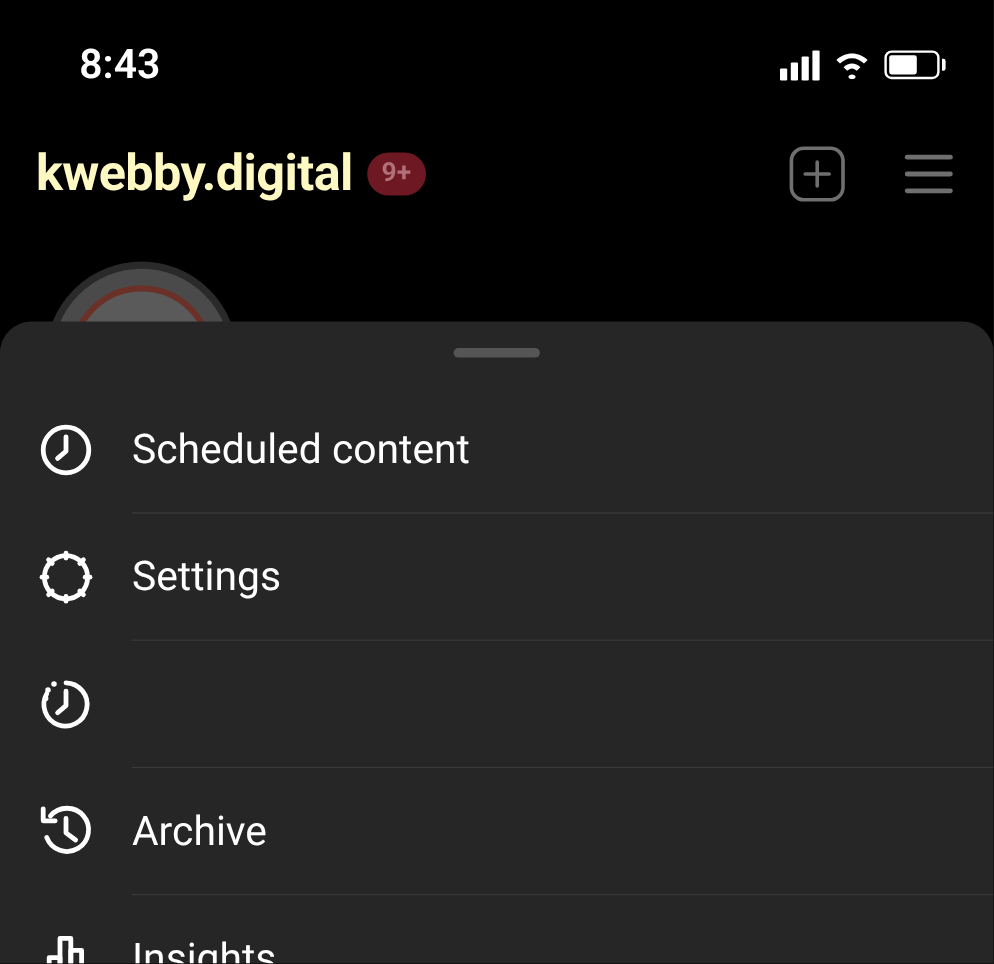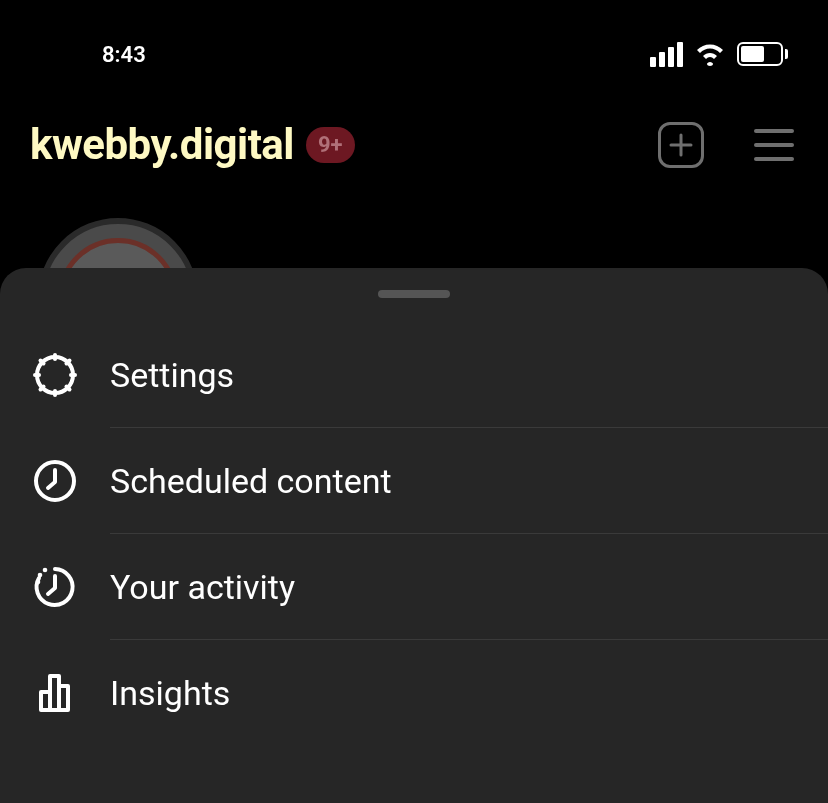--- a/index.html
+++ b/index.html
@@ -17,24 +17,23 @@
       color: #fff;
     }
     .status-bar {
       display: flex;
       justify-content: space-between;
       align-items: center;
       padding: 28px 40px 0 66px;
       height: 80px;
     }
     .status-time {
-      font-size: 22px;
+      font-size: 34px;
       font-weight: 600;
       color: #fff;
-      margin-left: 36px;
     }
     .status-right {
       display: flex;
       align-items: center;
       gap: 12px;
     }
     .signal-bars {
       display: flex;
       align-items: flex-end;
       gap: 3px;
@@ -258,20 +257,30 @@
   </div>
 </div>
 
 <div class="avatar-hint">
   <div class="avatar-inner"></div>
 </div>
 
 <div class="sheet">
   <div class="sheet-handle"></div>
   <ul class="menu">
+
+    <li class="menu-item">
+      <span class="menu-icon">
+        <svg width="46" height="46" viewBox="0 0 46 46" fill="none">
+          <circle cx="23" cy="23" r="19" stroke="#fff" stroke-width="4"></circle>
+          <path d="M23 12 L23 24 L16 30" stroke="#fff" stroke-width="4" stroke-linecap="round" stroke-linejoin="round"></path>
+        </svg>
+      </span>
+      <span class="menu-label">Scheduled content</span>
+    </li>
 
     <li class="menu-item">
       <span class="menu-icon">
         <svg width="46" height="46" viewBox="0 0 46 46" fill="none">
           <circle cx="23" cy="23" r="18" stroke="#fff" stroke-width="4"></circle>
           <g stroke="#fff" stroke-width="4" stroke-linecap="round">
             <path d="M23 3 L23 7"></path>
             <path d="M23 39 L23 43"></path>
             <path d="M3 23 L7 23"></path>
             <path d="M39 23 L43 23"></path>
@@ -281,40 +290,39 @@
             <path d="M11.5 34.5 L8.5 37.5"></path>
           </g>
         </svg>
       </span>
       <span class="menu-label">Settings</span>
     </li>
 
     <li class="menu-item">
       <span class="menu-icon">
         <svg width="46" height="46" viewBox="0 0 46 46" fill="none">
-          <circle cx="23" cy="23" r="19" stroke="#fff" stroke-width="4"></circle>
-          <path d="M23 12 L23 24 L16 30" stroke="#fff" stroke-width="4" stroke-linecap="round" stroke-linejoin="round"></path>
-        </svg>
-      </span>
-      <span class="menu-label">Scheduled content</span>
-    </li>
-
-    <li class="menu-item">
-      <span class="menu-icon">
-        <svg width="46" height="46" viewBox="0 0 46 46" fill="none">
           <path d="M23 5 A18 18 0 1 1 7 14" stroke="#fff" stroke-width="4" stroke-linecap="round"></path>
           <circle cx="6" cy="18" r="2.3" fill="#fff"></circle>
           <circle cx="8" cy="11" r="2.3" fill="#fff"></circle>
           <circle cx="13" cy="6" r="2.3" fill="#fff"></circle>
           <path d="M23 12 L23 24 L16 30" stroke="#fff" stroke-width="4" stroke-linecap="round" stroke-linejoin="round"></path>
         </svg>
       </span>
-      <span class="menu-label">Your activity</span>
-    </li>
-
+    </li>
+
+    <li class="menu-item">
+      <span class="menu-icon">
+        <svg width="46" height="46" viewBox="0 0 46 46" fill="none">
+          <path d="M10 10 A 18 18 0 1 1 7 28" stroke="#fff" stroke-width="4" stroke-linecap="round"></path>
+          <path d="M4 4 L4 14 L14 14" stroke="#fff" stroke-width="4" stroke-linecap="round" stroke-linejoin="round" fill="none"></path>
+          <path d="M23 12 L23 24 L31 30" stroke="#fff" stroke-width="4" stroke-linecap="round" stroke-linejoin="round"></path>
+        </svg>
+      </span>
+      <span class="menu-label">Archive</span>
+    </li>
 
     <li class="menu-item">
       <span class="menu-icon">
         <svg width="46" height="46" viewBox="0 0 46 46" fill="none">
           <rect x="9" y="22" width="9" height="18" stroke="#fff" stroke-width="4" stroke-linejoin="round"></rect>
           <rect x="18" y="6" width="9" height="34" stroke="#fff" stroke-width="4" stroke-linejoin="round"></rect>
           <rect x="27" y="16" width="9" height="24" stroke="#fff" stroke-width="4" stroke-linejoin="round"></rect>
         </svg>
       </span>
       <span class="menu-label">Insights</span>

